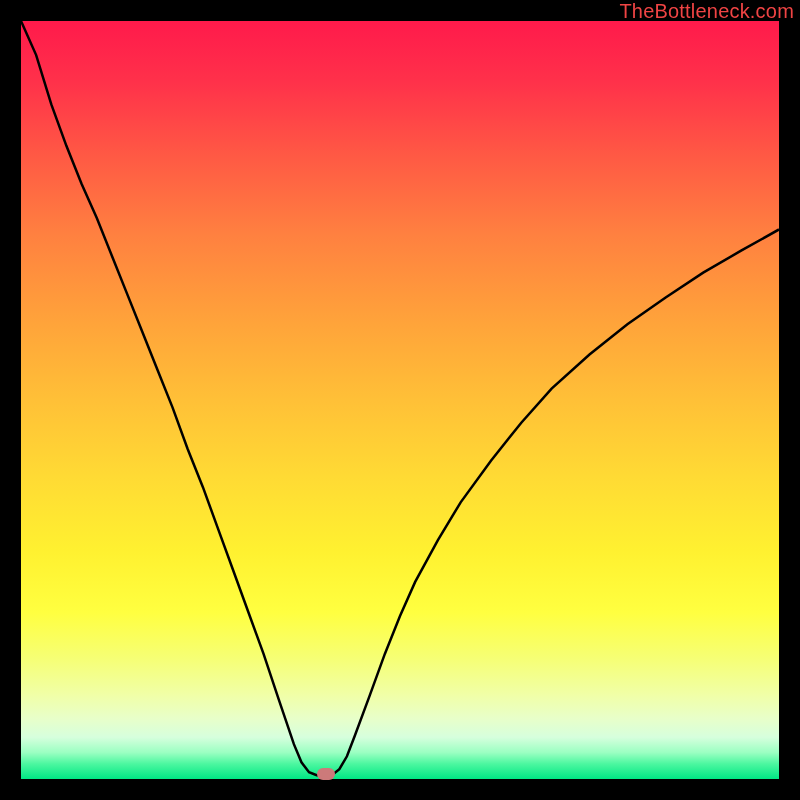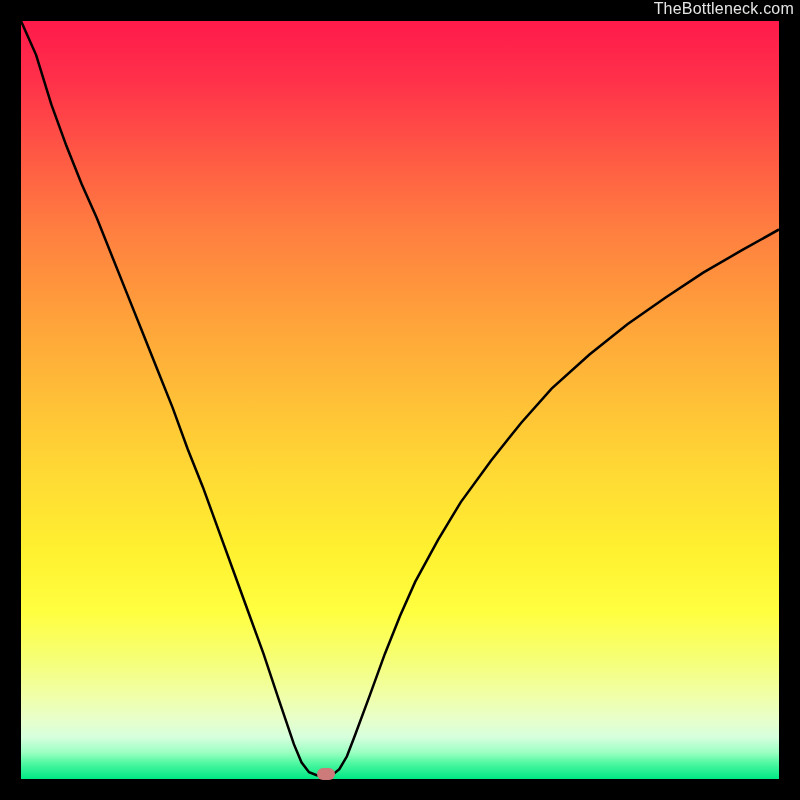--- a/index.html
+++ b/index.html
@@ -46,22 +46,22 @@
     left: 0;
     top: 0;
     width: 758px;
     height: 758px;
     pointer-events: none;
   }
   .watermark {
     position: absolute;
     top: 0px;
     right: 6px;
-    color: #e5e5e5;
-    font-size: 16px;
+    color: #ef4444;
+    font-size: 20px;
     letter-spacing: 0.2px;
     font-weight: 500;
   }
   .marker {
     position: absolute;
     width: 18px;
     height: 12px;
     border-radius: 6px;
     background: #cc7a7a;
     transform: translate(-50%, -50%);

